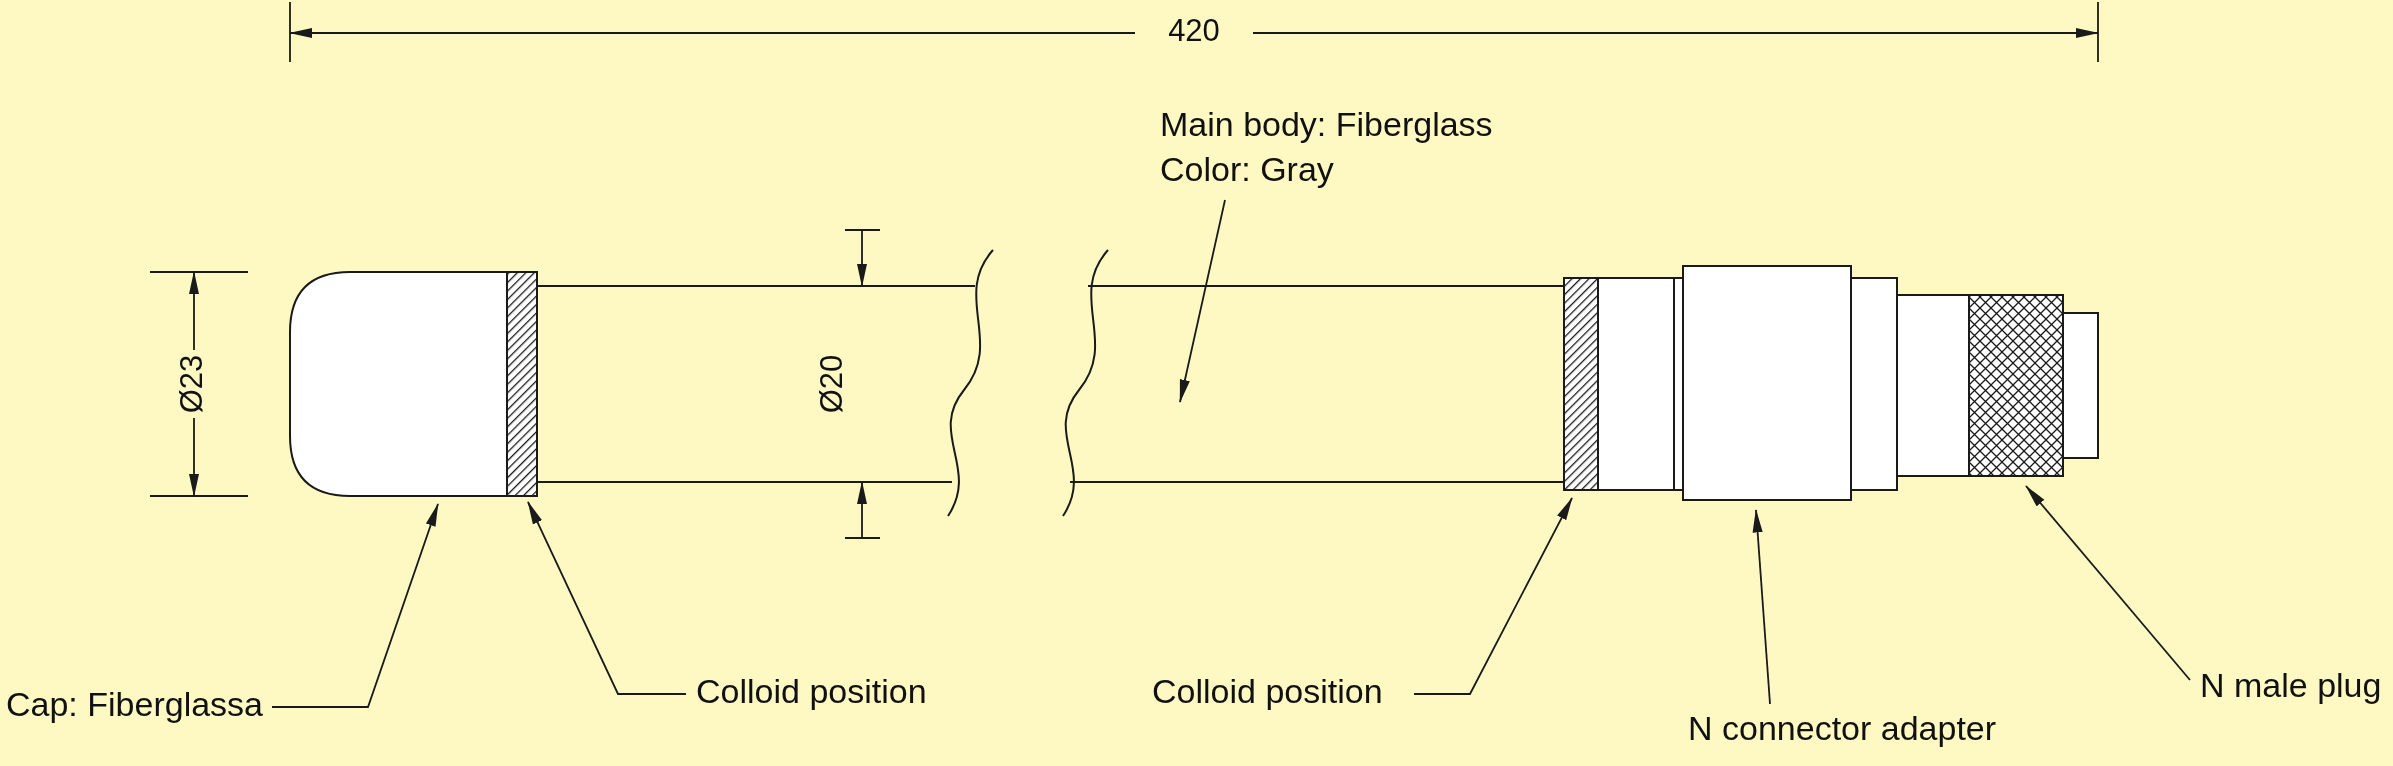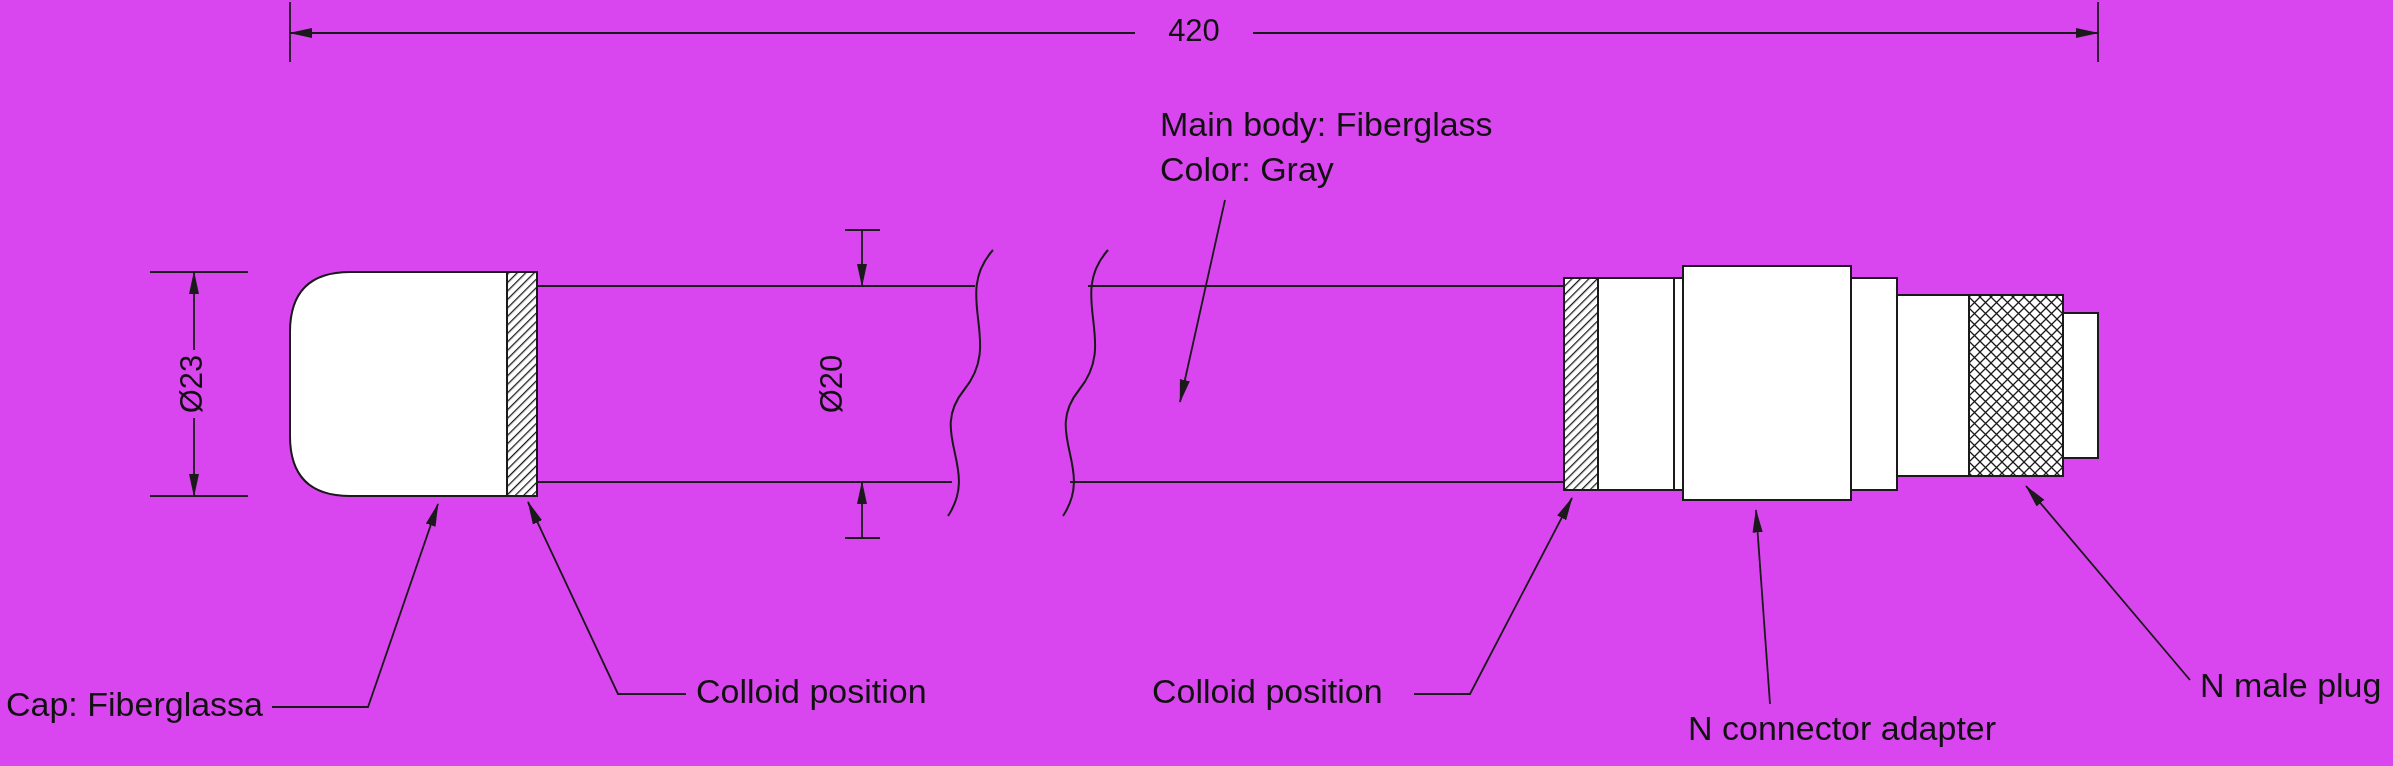--- a/index.html
+++ b/index.html
@@ -10,21 +10,21 @@
   body {
     width: 2393px;
     height: 766px;
     overflow: hidden;
     font-family: "Liberation Sans", sans-serif;
   }
   .stage {
     width: 2393px;
     height: 766px;
     position: relative;
-    background: #d946ef;
+    background: #fef9c3;
   }
   svg { display: block; }
   .outline {
     fill: #ffffff;
     stroke: #1a1a1a;
     stroke-width: 2;
   }
   .partline {
     fill: none;
     stroke: #1a1a1a;

